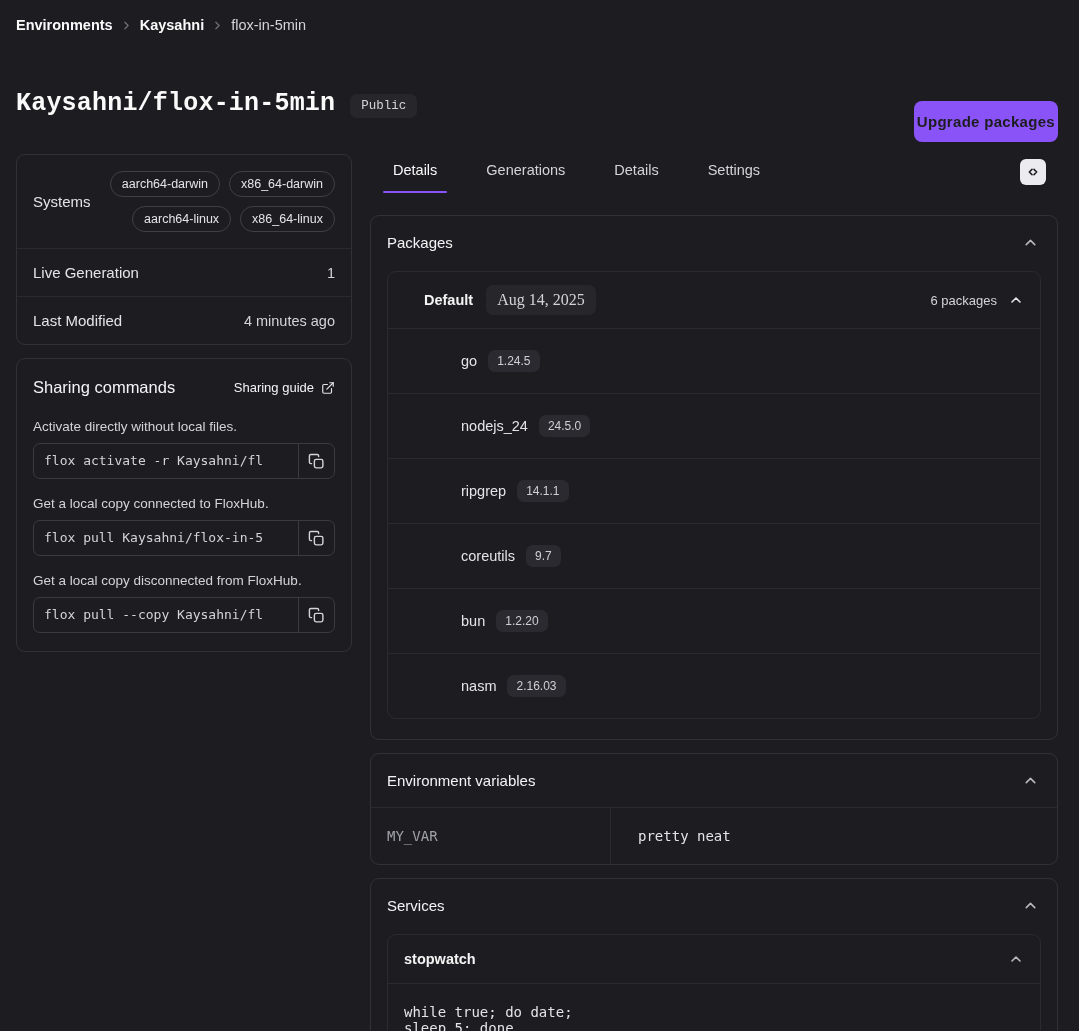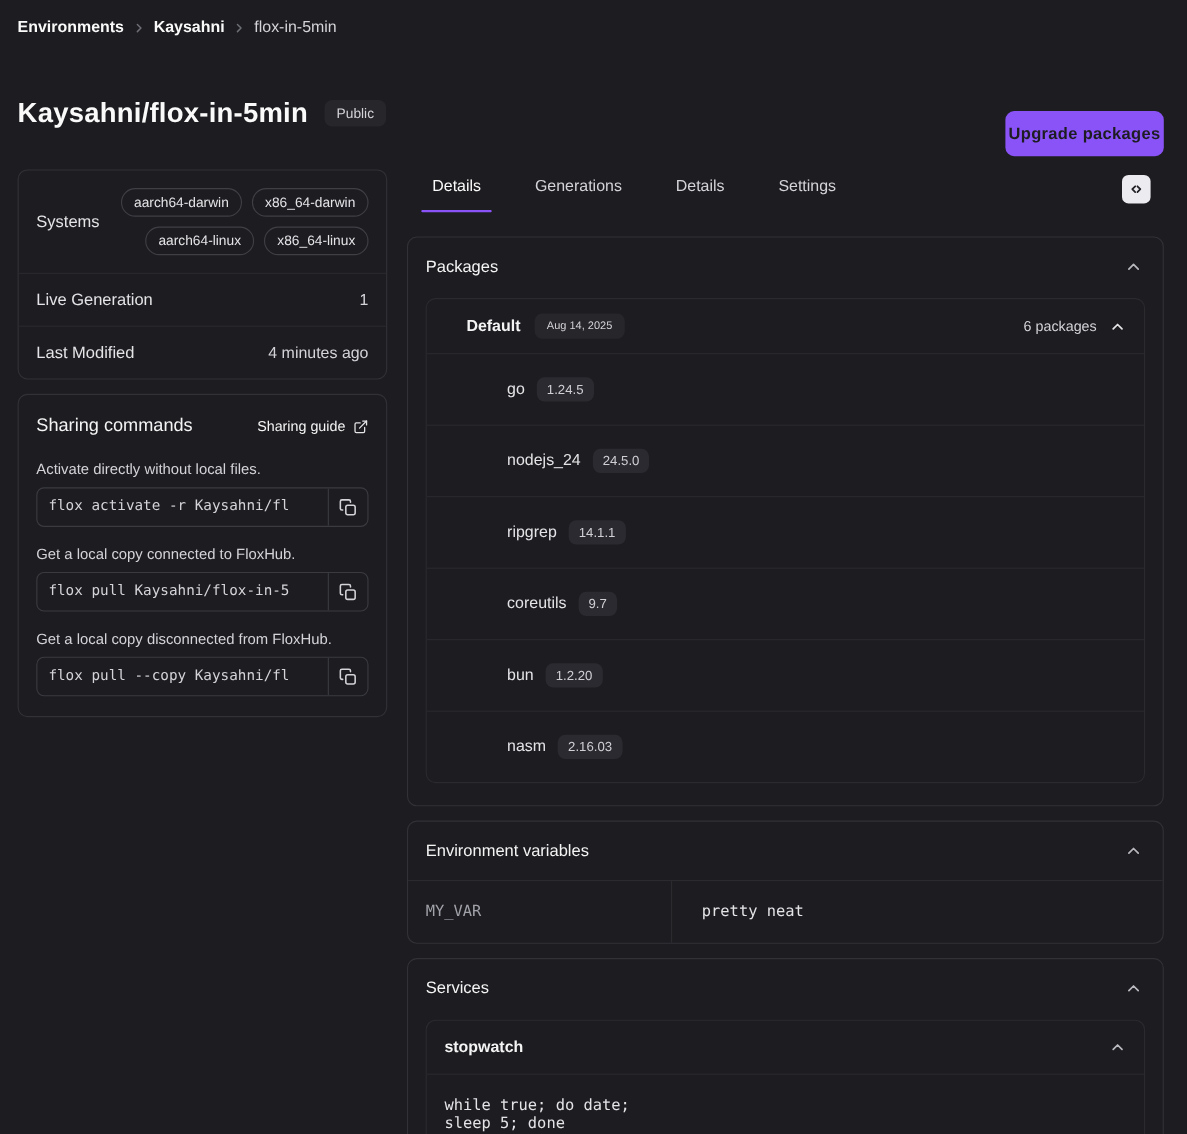--- a/index.html
+++ b/index.html
@@ -24,21 +24,21 @@
   }
   svg{display:block;flex:none;}
 
   
   .breadcrumb{display:flex;align-items:center;gap:7px;padding:17px 16px 0;font-size:14.5px;}
   .bc-link{color:#fafafa;font-weight:600;cursor:pointer;}
   .bc-current{color:#d4d4d8;font-weight:400;}
 
   
   .page-header{display:flex;justify-content:space-between;align-items:center;margin-top:31px;padding:0 21px 0 16px;}
-  .title-wrap{display:flex;align-items:center;}
+  .title-wrap{display:flex;align-items:flex-end;font-family:Liberation Mono, monospace;}
   h1{font-size:25px;font-weight:700;color:#fafafa;letter-spacing:.2px;}
   .badge-public{margin-left:15px;background:var(--badge-bg);color:var(--text-2);font-size:12.5px;padding:5px 11px;border-radius:7px;}
   .btn-primary{background:var(--accent);color:#1d1d21;border:none;font-family:inherit;font-size:15px;font-weight:700;letter-spacing:.3px;padding:12px 3px;border-radius:8px;cursor:pointer;margin-top:37px;}
 
   
   .layout{display:grid;grid-template-columns:336px 1fr;gap:18px;padding:12px 21px 0 16px;align-items:start;}
   .card{border:1px solid var(--border);border-radius:9px;}
 
   
   .meta-row{display:flex;justify-content:space-between;align-items:center;padding:15px 16px;}
@@ -70,21 +70,21 @@
   
   .section{margin-top:13px;}
   .section:first-of-type{margin-top:12px;}
   .section-head{display:flex;justify-content:space-between;align-items:center;padding:18px 18px 18px 16px;cursor:pointer;}
   .section-head h3{font-size:15px;font-weight:500;color:var(--text-1);}
   .chev{color:#b8b8bf;}
   .inner-card{margin:2px 16px 20px;border:1px solid var(--divider);border-radius:9px;overflow:hidden;}
   .group-head{display:flex;justify-content:space-between;align-items:center;padding:13px 16px;cursor:pointer;}
   .group-left{display:flex;align-items:center;margin-left:20px;}
   .group-name{font-size:14.5px;font-weight:600;color:var(--text-1);}
-  .badge-date{margin-left:13px;background:var(--badge-bg);border-radius:7px;padding:6px 11px;font-size:10px;color:var(--text-2);}
+  .badge-date{margin-left:13px;background:var(--badge-bg);border-radius:7px;padding:6px 11px;font-size:16px;color:var(--text-2);font-family:Liberation Serif, serif;}
   .group-right{display:flex;align-items:center;gap:11px;}
   .pkg-count{font-size:13px;color:var(--text-2);}
   .group-right .chev{color:#e4e4e7;}
 
   .pkg-row{display:flex;align-items:center;gap:11px;border-top:1px solid var(--divider);height:65px;padding-left:73px;}
   .pkg-name{font-size:14.5px;font-weight:500;color:#e4e4e7;}
   .badge-ver{background:var(--ver-bg);border-radius:7px;padding:4px 9px;font-size:12px;color:#cfcfd4;}
 
   
   .kv-row{display:grid;grid-template-columns:240px 1fr;border-top:1px solid var(--divider);}

